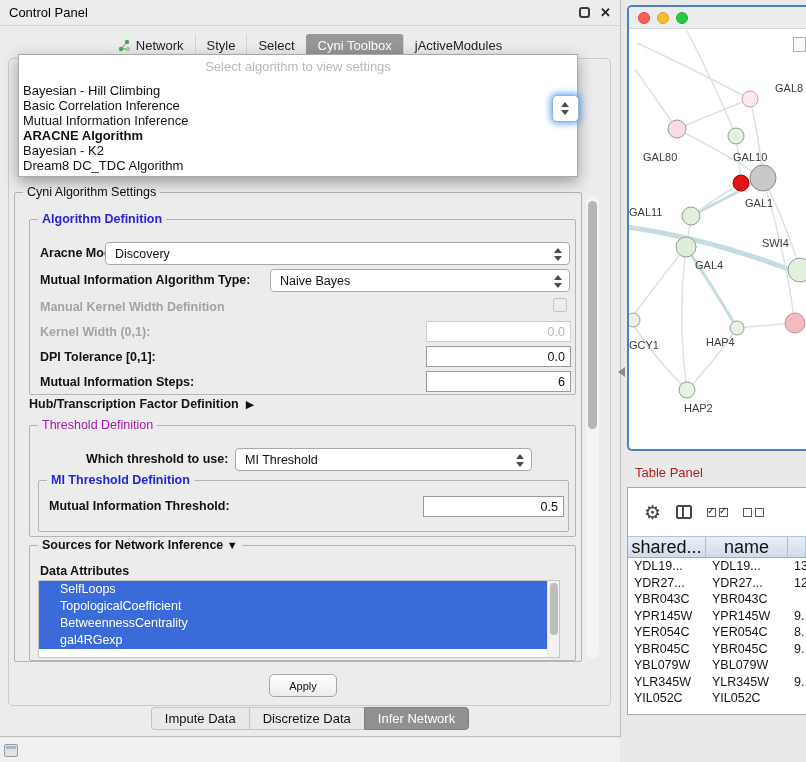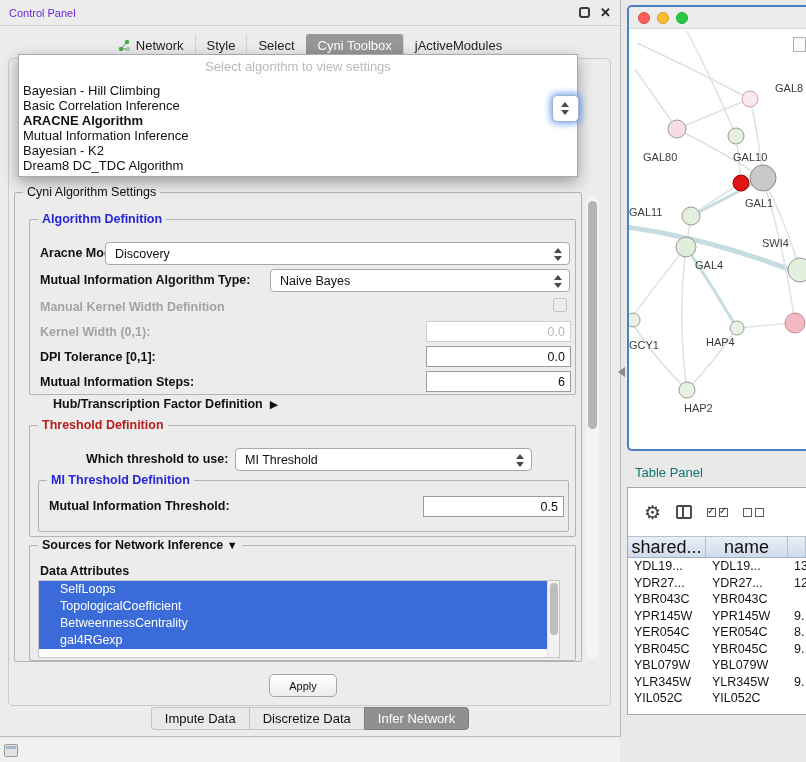--- a/index.html
+++ b/index.html
@@ -3,21 +3,21 @@
 <meta charset="utf-8">
 <style>
   * { margin:0; padding:0; box-sizing:border-box; }
   html,body { background:#e9e9e9; }
   body { font-family:"Liberation Sans", sans-serif; }
   .desktop { position:relative; width:806px; height:762px; background:#e9e9e9; overflow:hidden; font-size:13px; color:#111; }
 
   
   .cp { position:absolute; left:0; top:0; width:621px; height:737px; background:#ececec; border-right:1px solid #bcbcbc; border-bottom:1px solid #bcbcbc; }
   .cp-titlebar { position:absolute; left:0; top:0; width:100%; height:26px; display:flex; align-items:center; padding:0 9px; border-bottom:1px solid #d2d2d2; }
-  .cp-title { font-size:11px; color:#6d28d9; }
+  .cp-title { font-size:13px; color:#000000; }
   .tb-icons { margin-left:auto; display:flex; align-items:center; gap:10px; }
   .float-icon { width:11px; height:11px; border:2px solid #3a3a3a; border-radius:3px; }
   .close-icon { font-size:13px; font-weight:bold; color:#222; line-height:11px; }
 
   .tabbar { position:absolute; left:0; top:34px; width:100%; height:23px; display:flex; justify-content:center; }
   .tab { display:flex; align-items:center; gap:5px; padding:2px 11px; font-size:13px; color:#222; border-left:1px solid #d4d4d4; cursor:default;justify-content:flex-end; }
   .tab:first-child { border-left:none; }
   .tab.active { background:#979797; color:#fff; border-radius:3px; border-left-color:transparent; }
   .net-ico { width:13px; height:13px; }
 
@@ -28,21 +28,21 @@
   .popup-placeholder { height:28px; display:flex; justify-content:center; padding-top:4px; color:#b9b9b9; font-size:13px; }
   .popup-item { line-height:15px; padding-left:4px; font-size:13px; white-space:nowrap; }
   .popup-item.bold { font-weight:bold; }
   .combo-fragment { position:absolute; left:552px; top:95px; width:27px; height:27px; background:#fff; border:1px solid #9fb2ca; border-radius:5px; box-shadow:0 0 6px 2px rgba(85,150,245,.8); z-index:31; display:flex; align-items:center; justify-content:center; }
 
   
   .group { position:absolute; border:1px solid #b4b4b4; border-radius:2px; }
   .legend { position:absolute; top:-8px; left:8px; background:#ececec; padding:0 4px; font-size:12.5px; white-space:nowrap; color:#111; }
   .legend.bold { font-weight:bold; }
   .legend.blue { color:#2626d8; font-weight:bold; }
-  .legend.green { color:#b91c1c; font-weight:bold; }
+  .legend.green { color:#a21caf; font-weight:normal; }
 
   .settings-group { left:14px; top:192px; width:568px; height:470px; }
   .alg-group { left:14px; top:26px; width:547px; height:176px; }
   .thr-group { left:14px; top:232px; width:547px; height:112px; }
   .mi-group  { left:8px; top:54px; width:531px; height:52px; }
   .src-group { left:14px; top:352px; width:547px; height:116px; }
 
   .lbl { position:absolute; font-size:12.5px; font-weight:bold; white-space:nowrap; }
   .lbl.disabled { color:#a3a3a3; }
 
@@ -67,34 +67,34 @@
   .scroll-thumb { position:absolute; left:2px; top:5px; width:9px; height:228px; background:#b5b5b5; border-radius:5px; }
 
   .apply-btn { position:absolute; left:269px; top:674px; width:68px; height:23px; border:1px solid #a5a5a5; border-radius:5px; background:linear-gradient(#ffffff,#ececec); font-size:11px; font-family:inherit; color:#111; }
 
   .btabs { position:absolute; left:0; top:707px; width:100%; display:flex; justify-content:center; }
   .btab { padding:3px 13px; font-size:13px; background:#e9e9e9; border:1px solid #c4c4c4; border-right:none; }
   .btab:first-child { border-radius:4px 0 0 4px; }
   .btab:last-child { border-right:1px solid #c4c4c4; border-radius:0 4px 4px 0; }
   .btab.active { background:#909090; color:#fff; border-color:#7d7d7d; }
 
-  .hub-row { position:absolute; left:28px; top:396px; display:flex; align-items:center; gap:7px;margin-left:24px; }
+  .hub-row { position:absolute; left:28px; top:396px; display:flex; align-items:center; gap:7px; }
 
   
   .net-window { position:absolute; left:627px; top:5px; width:179px; height:446px; background:#fff; border:2px solid #4c80c6; border-right:none; border-radius:5px 0 0 5px; }
   .net-titlebar { height:22px; background:#ececec; border-bottom:1px solid #d6d6d6; display:flex; align-items:center; gap:7px; padding-left:9px; border-radius:3px 0 0 0; }
   .light { width:12px; height:12px; border-radius:50%; }
   .light.red { background:#ff5f57; border:1px solid #e0443e; }
   .light.yellow { background:#febc2e; border:1px solid #d89e24; }
   .light.green { background:#28c840; border:1px solid #1eae33; }
   .net-canvas { position:absolute; left:0; top:22px; }
   .nlabel { font-size:11px; fill:#3c3c3c; font-family:"Liberation Sans",sans-serif; }
   .overview-box { position:absolute; left:164px; top:30px; width:13px; height:15px; background:#fafafa; border:1px solid #b0b0b0; }
 
-  .tp-label { position:absolute; left:635px; top:465px; font-size:13px; color:#0f766e; }
+  .tp-label { position:absolute; left:635px; top:465px; font-size:13px; color:#b91c1c; }
   .table-window { position:absolute; left:627px; top:487px; width:179px; height:228px; background:#fff; border:1px solid #a8a8a8; border-right:none; overflow:hidden; }
   .tp-toolbar { height:48px; display:flex; align-items:center; gap:15px; padding-left:16px; }
   .gear { font-size:19px; color:#3c3c3c; line-height:19px; }
   .col-icon { position:relative; width:16px; height:14px; border:2px solid #4a4a4a; border-radius:2px; }
   .col-icon::before { content:""; position:absolute; left:4px; top:0; bottom:0; width:2px; background:#4a4a4a; }
   .cbpair { display:flex; gap:3px; }
   .cb { position:relative; width:9px; height:9px; border:1.5px solid #5a5a5a; }
   .cb.checked::after { content:"\2713"; position:absolute; left:-1px; top:-4px; font-size:10px; color:#222; }
   .thead { display:flex; height:22px; background:linear-gradient(#e9eff7,#cfdbe9); border-top:1px solid #b6c2d2; border-bottom:1px solid #9fb0c4; font-size:18px; }
   .hcell { display:flex; align-items:center; justify-content:center; border-right:1px solid #b0bfd0; }
@@ -147,22 +147,22 @@
           <span>jActiveModules</span>
         </div>
     </div>
 
     <div class="content-frame"></div>
 
     <div class="popup">
       <div class="popup-placeholder">Select algorithm to view settings</div>
       <div class="popup-item">Bayesian - Hill Climbing</div>
       <div class="popup-item">Basic Correlation Inference</div>
+      <div class="popup-item">Mutual Information Inference</div>
       <div class="popup-item bold">ARACNE Algorithm</div>
-      <div class="popup-item">Mutual Information Inference</div>
       <div class="popup-item">Bayesian - K2</div>
       <div class="popup-item">Dream8 DC_TDC Algorithm</div>
     </div>
     <div class="combo-fragment">
         <span class="spin"></span>
       </div>
 
     <div class="group settings-group">
       <span class="legend">Cyni Algorithm Settings</span>
 

